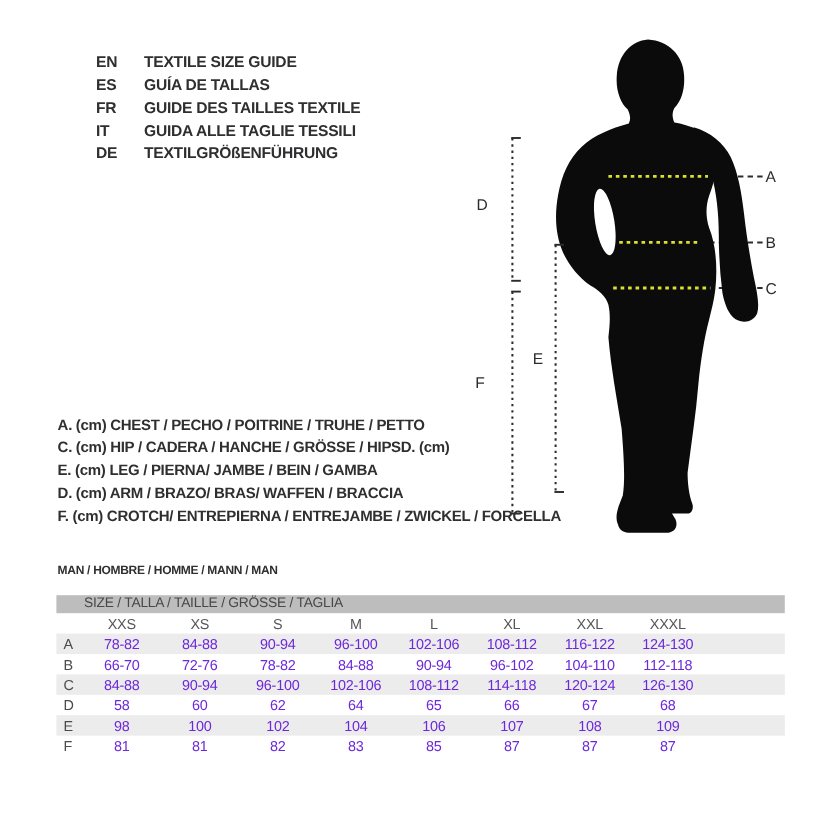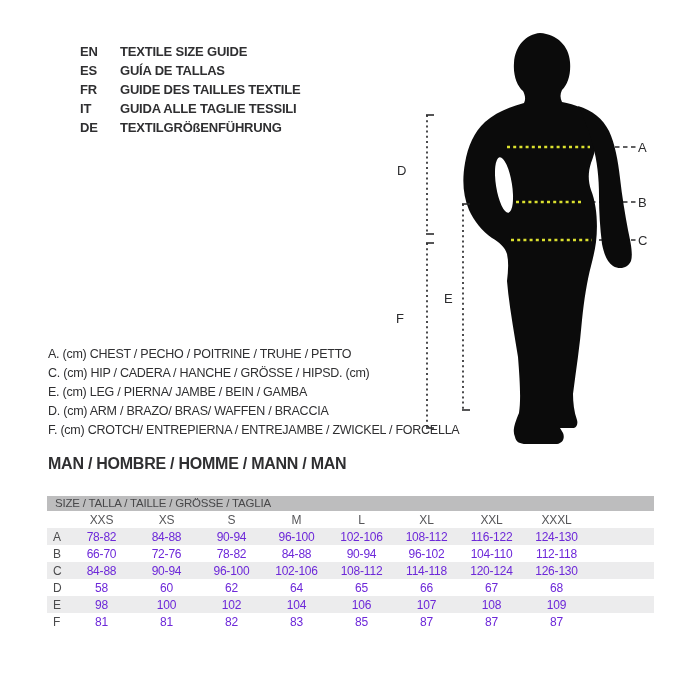--- a/index.html
+++ b/index.html
@@ -20,28 +20,28 @@
   .m-label { position:absolute; font-size:13px; font-weight:400; letter-spacing:-0.2px; color:#2c2c2e; }
   .lbl-a { left:638px; top:140px; }
   .lbl-b { left:638px; top:195px; }
   .lbl-c { left:638px; top:233px; }
   .lbl-d { left:397px; top:163px; }
   .lbl-e { left:444px; top:291px; }
   .lbl-f { left:396px; top:311px; }
 
   
   .legend { position:absolute; left:48px; top:345px; }
-  .legend-line { display:block; height:19px; line-height:19px; font-size:12.5px; font-weight:400; letter-spacing:-0.25px; white-space:nowrap; }
-  .legend-category { display:block; margin-top:14px; height:19px; line-height:19px; font-size:16px; font-weight:700; letter-spacing:-0.25px; }
+  .legend-line { display:block; height:19px; line-height:19px; font-size:12.5px; font-weight:700; letter-spacing:-0.25px; white-space:nowrap; }
+  .legend-category { display:block; margin-top:26px; height:19px; line-height:19px; font-size:10px; font-weight:700; letter-spacing:-0.25px; }
 
   
   .size-table { position:absolute; left:47px; top:496px; width:607px; }
   .table-title {
     height:15px; line-height:15px; background:#bdbdbe; color:#48484a;
-    font-size:11.5px; font-weight:400; letter-spacing:-0.2px; padding-left:8px;
+    font-size:11.5px; font-weight:400; letter-spacing:-0.2px; padding-left:23px;
   }
   .t-row { display:flex; height:17px; align-items:center; }
   .t-row.stripe { background:#ececed; }
   .t-cell-label { width:22px; padding-left:6px; font-size:12px; color:#4b4b4d; }
   .t-cell { width:65px; text-align:center; font-size:12px; color:#6d28d9; letter-spacing:-0.2px; }
   .t-cell.head { color:#565659; }
   .t-spacer { flex:1; }
 </style>
 </head>
 <body>

